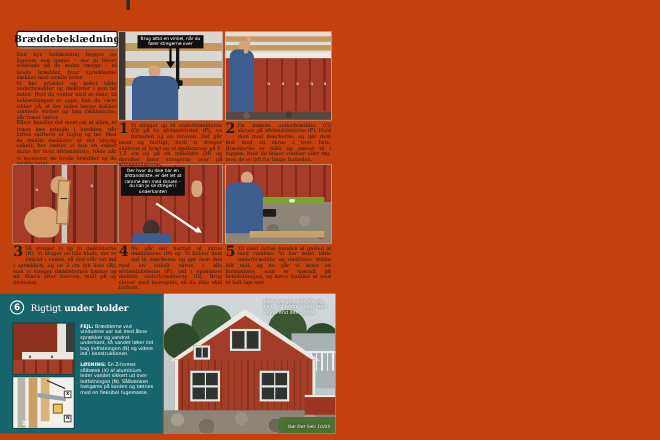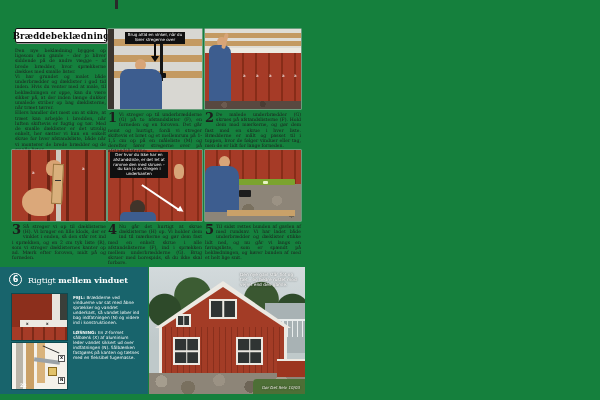--- a/index.html
+++ b/index.html
@@ -1,19 +1,19 @@
 <!DOCTYPE html>
 <html><head>
 <meta charset="utf-8">
 <style>
   * { margin:0; padding:0; box-sizing:border-box; }
   html,body { width:600px; height:400px; background:#ffffff; overflow:hidden;
     font-family:"DejaVu Serif", serif; }
   .abs { position:absolute; }
-  #canvas { position:relative; width:600px; height:400px; background:#15803d; }
+  #canvas { position:relative; width:600px; height:400px; background:#c2410c; }
 
   
   .reg-mark { left:115px; top:0; width:3px; height:9px; background:#2a2a2a; }
 
   
   .title-box { left:15px; top:28px; width:92px; height:15px; border:1.4px solid #111;
     border-radius:2px; display:flex; align-items:center; justify-content:center;
     background:#fff; box-shadow:1px 1px 0 #999; }
   .title-box span { font-weight:bold; font-size:8.5px; letter-spacing:.2px; color:#0c0c0c; }
 
@@ -255,21 +255,21 @@
   <div class="abs cap cap4">
     <span class="num">4</span><span>Nu går det hurtigt at skrue dæklisterne (H) op. Vi holder dem ind til mærkerne og gør dem fast med en enkelt skrue i alle afstandslisterne (F), ind i sprækken mellem underbrædderne (G). Brug skruer med borespids, så du ikke skal forbore.</span>
   </div>
   <div class="abs cap cap5">
     <span class="num">5</span><span>Til sidst rettes bunden af gavlen af med rundsav. Vi har ladet både underbrædder og dæklister stikke lidt ned, og nu går vi langs en føringsliste, som er spændt på beklædningen, og kører bunden af med et helt lige snit.</span>
   </div>
 
   <div class="abs tipbox">
     <div class="abs tip-circle">6</div>
     <div class="abs tip-title">
-      <span>Rigtigt </span><span class="bold">mellem vinduet</span>
+      <span>Rigtigt </span><span class="bold">under holder</span>
     </div>
 
     <div class="abs tip-img">
       <div class="abs tw-glass"></div>
       <div class="abs tw-jamb"></div>
       <div class="abs tw-sill"></div>
       <div class="abs tw-board"></div>
       <span class="abs screw-x" style="left:14px;top:27px">x</span>
       <span class="abs screw-x" style="left:34px;top:27px">x</span>
     </div>

